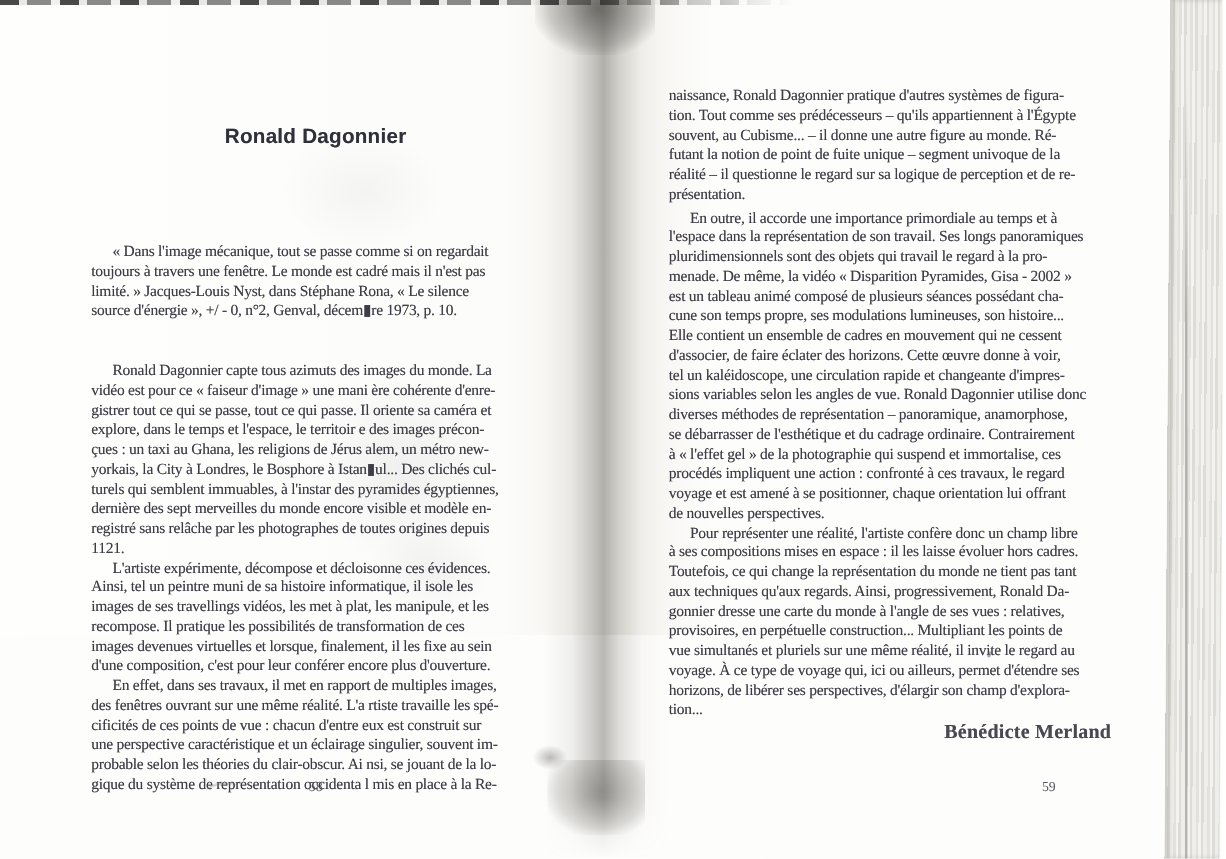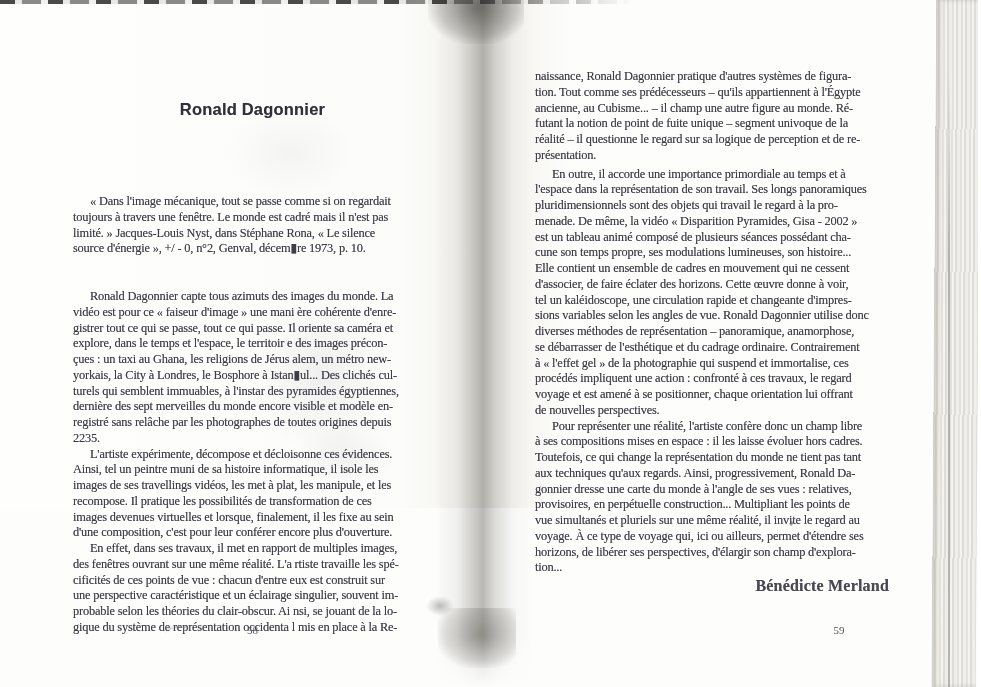--- a/index.html
+++ b/index.html
@@ -92,21 +92,21 @@
       <div class="para gap-before">
           <div class="tl">Ronald Dagonnier capte tous azimuts des images du monde. La</div>
           <div class="tl">vidéo est pour ce « faiseur d'image » une mani ère cohérente d'enre-</div>
           <div class="tl">gistrer tout ce qui se passe, tout ce qui passe. Il oriente sa caméra et</div>
           <div class="tl">explore, dans le temps et l'espace, le territoir e des images précon-</div>
           <div class="tl">çues : un taxi au Ghana, les religions de Jérus alem, un métro new-</div>
           <div class="tl">yorkais, la City à Londres, le Bosphore à Istan▮ul... Des clichés cul-</div>
           <div class="tl">turels qui semblent immuables, à l'instar des pyramides égyptiennes,</div>
           <div class="tl">dernière des sept merveilles du monde encore visible et modèle en-</div>
           <div class="tl">registré sans relâche par les photographes de toutes origines depuis</div>
-          <div class="tl last">2235.</div>
+          <div class="tl last">1121.</div>
         </div>
       <div class="para">
           <div class="tl">L'artiste expérimente, décompose et décloisonne ces évidences.</div>
           <div class="tl">Ainsi, tel un peintre muni de sa histoire informatique, il isole les</div>
           <div class="tl">images de ses travellings vidéos, les met à plat, les manipule, et les</div>
           <div class="tl">recompose. Il pratique les possibilités de transformation de ces</div>
           <div class="tl">images devenues virtuelles et lorsque, finalement, il les fixe au sein</div>
           <div class="tl last">d'une composition, c'est pour leur conférer encore plus d'ouverture.</div>
         </div>
       <div class="para">
@@ -120,21 +120,21 @@
     </div>
     <div class="pencil"></div>
     <div class="pagenum pl">58</div>
   </div>
 
   <div class="page right">
     <div class="col r">
       <div class="para cont">
           <div class="tl">naissance, Ronald Dagonnier pratique d'autres systèmes de figura-</div>
           <div class="tl">tion. Tout comme ses prédécesseurs – qu'ils appartiennent à l'Égypte</div>
-          <div class="tl">ancienne, au Cubisme... – il champ une autre figure au monde. Ré-</div>
+          <div class="tl">souvent, au Cubisme... – il donne une autre figure au monde. Ré-</div>
           <div class="tl">futant la notion de point de fuite unique – segment univoque de la</div>
           <div class="tl">réalité – il questionne le regard sur sa logique de perception et de re-</div>
           <div class="tl last">présentation.</div>
         </div>
       <div class="para gap-sm">
           <div class="tl">En outre, il accorde une importance primordiale au temps et à</div>
           <div class="tl">l'espace dans la représentation de son travail. Ses longs panoramiques</div>
           <div class="tl">pluridimensionnels sont des objets qui travail le regard à la pro-</div>
           <div class="tl">menade. De même, la vidéo « Disparition Pyramides, Gisa - 2002 »</div>
           <div class="tl">est un tableau animé composé de plusieurs séances possédant cha-</div>

